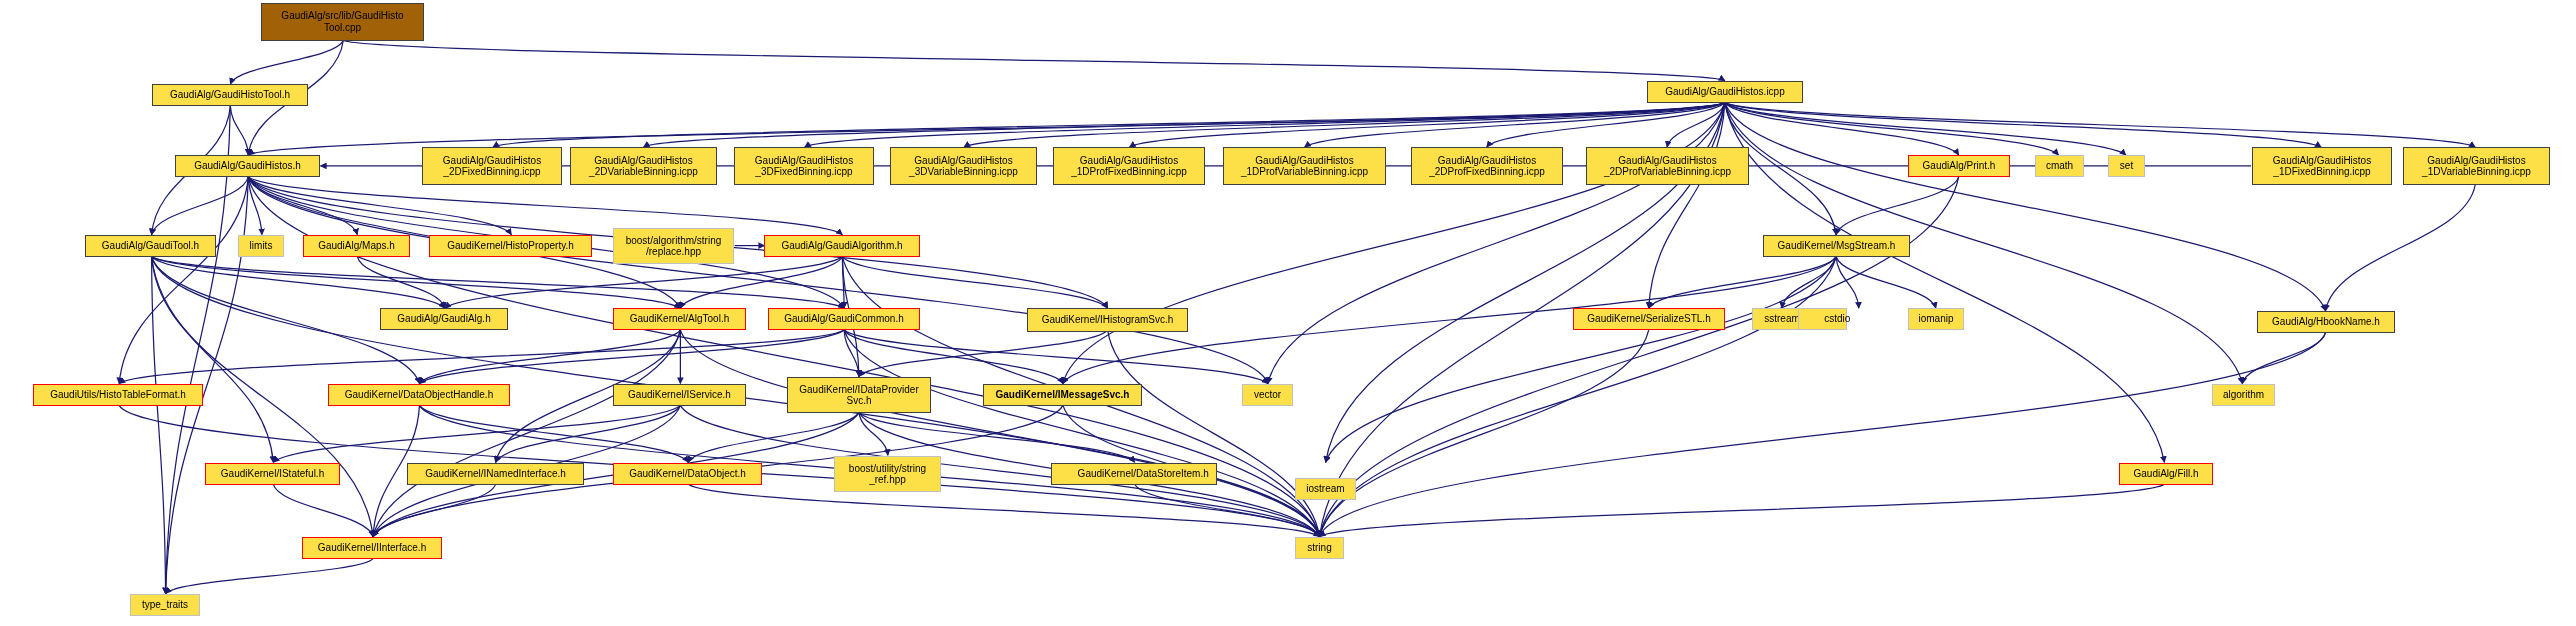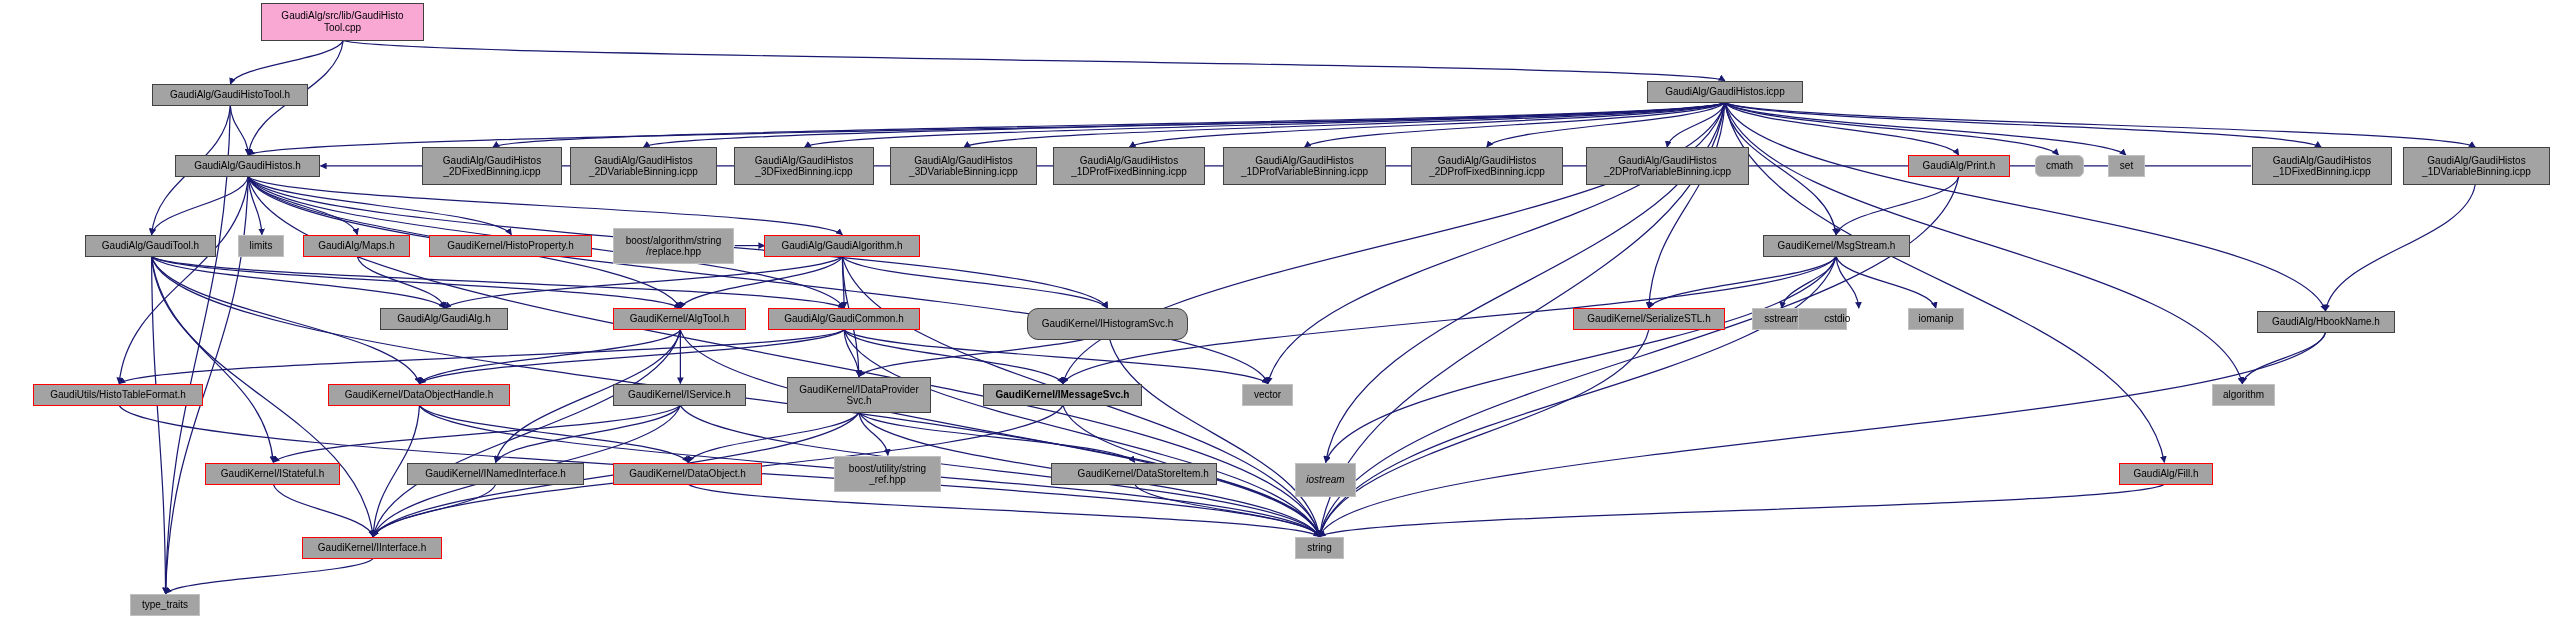--- a/index.html
+++ b/index.html
@@ -9,36 +9,36 @@
     height:626px;
     background:#ffffff;
     font-family:"Liberation Sans", sans-serif;
     overflow:hidden;
   }
   #edges{position:absolute;left:0;top:0;width:2576px;height:626px;}
   .node{
     position:absolute;
     box-sizing:border-box;
     border:0.9px solid #808080;
-    background:#a3a3a3;
+    background:#fde047;
     color:#000000;
     font-size:10px;
     line-height:11.4px;
     text-align:center;
     display:flex;
     align-items:center;
     justify-content:center;
     white-space:pre-line;
     padding:0.9px 2.6px;
     z-index:5;
   }
   .node.doc{border:0.9px solid #404040;border-width:0.9px 0.9px 1.8px 0.9px;}
   .node.red{border:0.9px solid #ff0000;}
   .node.root{
-    background:#f9a8d4;
+    background:#a16207;
     border:0.9px solid #404040;
     border-width:0.9px 0.9px 1.8px 1.8px;
   }
   .node.sys{border:0.9px solid #c0c0c0;}
 </style>
 </head>
 <body>
 
 <div id="graph">
   <svg id="edges" xmlns="http://www.w3.org/2000/svg" viewBox="0 0 2940 715" width="2576" height="626">
@@ -171,57 +171,57 @@
 _3DVariableBinning.icpp</div>
       <div class="node doc" style="left: 1053px; top: 147px; width: 152px; height: 38px;">GaudiAlg/GaudiHistos
 _1DProfFixedBinning.icpp</div>
       <div class="node doc" style="left: 1223px; top: 147px; width: 163px; height: 38px;">GaudiAlg/GaudiHistos
 _1DProfVariableBinning.icpp</div>
       <div class="node doc" style="left: 1411px; top: 147px; width: 152px; height: 38px;">GaudiAlg/GaudiHistos
 _2DProfFixedBinning.icpp</div>
       <div class="node doc" style="left: 1586px; top: 147px; width: 163px; height: 38px;">GaudiAlg/GaudiHistos
 _2DProfVariableBinning.icpp</div>
       <div class="node red" style="left: 1908px; top: 155px; width: 102px; height: 22px;">GaudiAlg/Print.h</div>
-      <div class="node sys" style="left: 2035px; top: 155px; width: 49px; height: 22px; border-radius: 6px;">cmath</div>
+      <div class="node sys" style="left: 2035px; top: 155px; width: 49px; height: 22px;">cmath</div>
       <div class="node sys" style="left: 2108px; top: 155px; width: 37px; height: 22px;">set</div>
       <div class="node doc" style="left: 2252px; top: 147px; width: 140px; height: 38px;">GaudiAlg/GaudiHistos
 _1DFixedBinning.icpp</div>
       <div class="node doc" style="left: 2403px; top: 147px; width: 147px; height: 38px;">GaudiAlg/GaudiHistos
 _1DVariableBinning.icpp</div>
       <div class="node doc" style="left: 85px; top: 235px; width: 131px; height: 22px;">GaudiAlg/GaudiTool.h</div>
       <div class="node sys" style="left: 238px; top: 235px; width: 46px; height: 22px;">limits</div>
       <div class="node red" style="left: 303px; top: 235px; width: 107px; height: 22px;">GaudiAlg/Maps.h</div>
       <div class="node red" style="left: 429px; top: 235px; width: 163px; height: 22px;">GaudiKernel/HistoProperty.h</div>
       <div class="node sys" style="left: 613px; top: 228px; width: 121px; height: 36px;">boost/algorithm/string
 /replace.hpp</div>
       <div class="node red" style="left: 764px; top: 235px; width: 156px; height: 22px;">GaudiAlg/GaudiAlgorithm.h</div>
       <div class="node doc" style="left: 1763px; top: 235px; width: 147px; height: 22px;">GaudiKernel/MsgStream.h</div>
       <div class="node doc" style="left: 2257px; top: 311px; width: 138px; height: 22px; text-align: center;">GaudiAlg/HbookName.h</div>
       <div class="node doc" style="left: 380px; top: 308px; width: 128px; height: 22px;">GaudiAlg/GaudiAlg.h</div>
       <div class="node red" style="left: 613px; top: 308px; width: 133px; height: 22px;">GaudiKernel/AlgTool.h</div>
       <div class="node red" style="left: 768px; top: 308px; width: 152px; height: 22px;">GaudiAlg/GaudiCommon.h</div>
-      <div class="node doc" style="left: 1027px; top: 308px; width: 161px; height: 32px; border-radius: 11px;">GaudiKernel/IHistogramSvc.h</div>
+      <div class="node doc" style="left: 1027px; top: 308px; width: 161px; height: 24px;">GaudiKernel/IHistogramSvc.h</div>
       <div class="node red" style="left: 1573px; top: 308px; width: 152px; height: 22px;">GaudiKernel/SerializeSTL.h</div>
       <div class="node sys" style="left: 1752px; top: 308px; width: 60px; height: 22px;">sstream</div>
       <div class="node sys" style="left: 1798px; top: 308px; width: 49px; height: 22px; padding-left: 32px;">cstdio</div>
       <div class="node sys" style="left: 1908px; top: 308px; width: 56px; height: 22px;">iomanip</div>
       <div class="node red" style="left: 33px; top: 384px; width: 170px; height: 22px;">GaudiUtils/HistoTableFormat.h</div>
       <div class="node red" style="left: 328px; top: 384px; width: 182px; height: 22px;">GaudiKernel/DataObjectHandle.h</div>
       <div class="node doc" style="left: 613px; top: 384px; width: 133px; height: 22px;">GaudiKernel/IService.h</div>
       <div class="node doc" style="left: 787px; top: 377px; width: 144px; height: 36px;">GaudiKernel/IDataProvider
 Svc.h</div>
       <div class="node doc" style="left: 983px; top: 384px; width: 159px; height: 22px; font-weight: bold;">GaudiKernel/IMessageSvc.h</div>
       <div class="node sys" style="left: 1242px; top: 384px; width: 51px; height: 22px;">vector</div>
       <div class="node sys" style="left: 2212px; top: 384px; width: 63px; height: 22px;">algorithm</div>
       <div class="node red" style="left: 205px; top: 463px; width: 135px; height: 22px;">GaudiKernel/IStateful.h</div>
       <div class="node doc" style="left: 407px; top: 463px; width: 177px; height: 22px;">GaudiKernel/INamedInterface.h</div>
       <div class="node red" style="left: 613px; top: 463px; width: 149px; height: 22px;">GaudiKernel/DataObject.h</div>
       <div class="node sys" style="left: 834px; top: 456px; width: 107px; height: 36px;">boost/utility/string
 _ref.hpp</div>
       <div class="node doc" style="left: 1051px; top: 463px; width: 166px; height: 22px; padding-left: 21px;">GaudiKernel/DataStoreItem.h</div>
-      <div class="node sys" style="left: 1295px; top: 463px; width: 61px; height: 34px; font-style: italic;">iostream</div>
+      <div class="node sys" style="left: 1295px; top: 478px; width: 61px; height: 22px;">iostream</div>
       <div class="node red" style="left: 2119px; top: 463px; width: 94px; height: 22px;">GaudiAlg/Fill.h</div>
       <div class="node red" style="left: 302px; top: 537px; width: 140px; height: 22px;">GaudiKernel/IInterface.h</div>
       <div class="node sys" style="left: 1295px; top: 537px; width: 49px; height: 22px;">string</div>
       <div class="node sys" style="left: 130px; top: 594px; width: 70px; height: 22px;">type_traits</div>
     </div>
 </div>
 
 
 </body></html>

